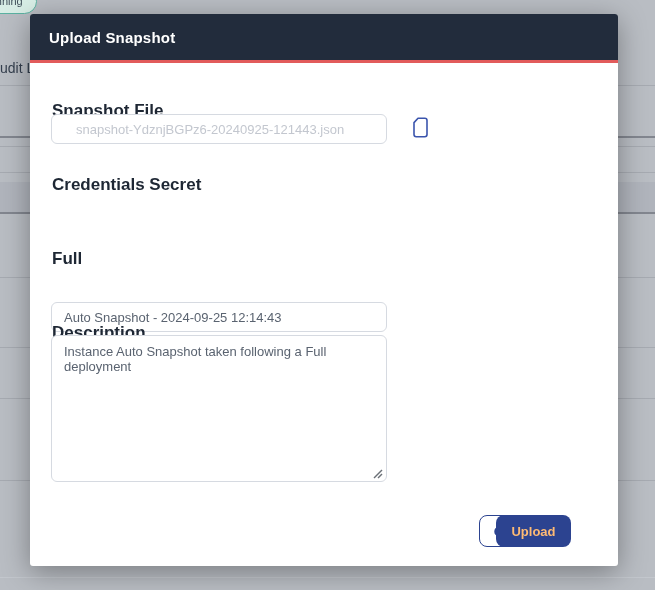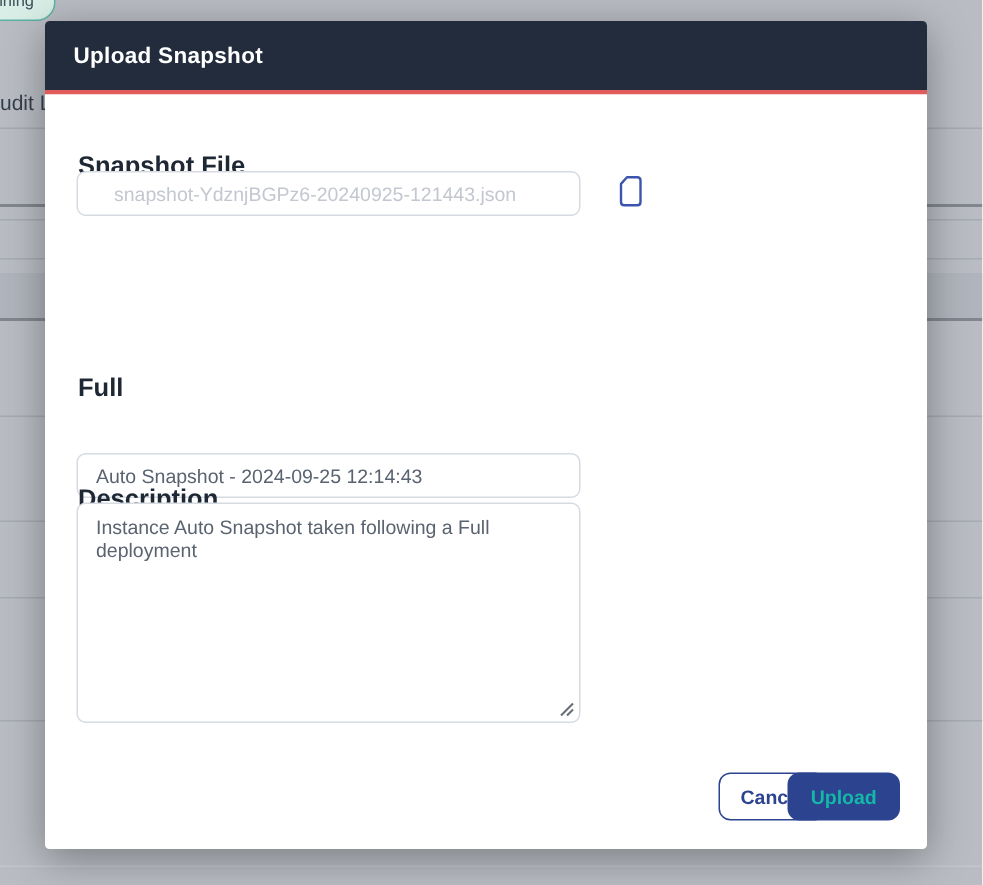--- a/index.html
+++ b/index.html
@@ -66,22 +66,22 @@
   .modal-footer-btn {
     position:absolute; top:501px; height:32px;
     border-radius:8px; font-family:"Liberation Sans", sans-serif;
     font-size:13px; cursor:pointer;
   }
   .btn-cancel {
     left:410px; width:72px;
     background:#ffffff; border:1.5px solid #2c4390; color:#2c4390; font-weight:600;margin-left:39px;
   }
   .btn-upload {
-    left:495px; width:75px;
-    background:#2c4390; border:none; color:#14b8a6; font-weight:700;
+    left:466px; width:75px;
+    background:#2c4390; border:none; color:#fdba74; font-weight:700;
   }
 </style>
 </head>
 <body>
 
 <div class="stage">
 
   <div>
     <div class="bg-line" style="top:85px"></div>
     <div class="bg-line dark" style="top:136px"></div>
@@ -109,20 +109,21 @@
     <label class="field-label" style="top:87px">Snapshot File</label>
     <input class="text-input" style="top: 100px; padding-left: 24px;" id="snapshot-file-input" disabled="" placeholder="snapshot-YdznjBGPz6-20240925-121443.json">
     <button class="file-icon-btn">
       <span>
         <svg width="17" height="21" viewBox="0 0 17 21">
           <path d="M6 1.2 H12.8 Q15 1.2 15 3.4 V17.6 Q15 19.8 12.8 19.8 H4.2 Q2 19.8 2 17.6 V5.6 Z" fill="none" stroke="#3b55ad" stroke-width="1.6" stroke-linejoin="round"></path>
         </svg>
       </span>
     </button>
 
+    <label class="field-label" style="top:161px">Credentials Secret</label>
 
     <label class="field-label" style="top:235px">Full</label>
     <input class="text-input" style="top: 248px; margin-top: 40px;" id="name-input" value="Auto Snapshot - 2024-09-25 12:14:43">
 
     <label class="field-label" style="top:309px">Description</label>
     <textarea class="textarea-input" style="">Instance Auto Snapshot taken following a Full deployment</textarea>
     <span class="resize-handle">
       <svg width="13" height="13" viewBox="0 0 13 13">
         <line x1="4" y1="12" x2="12" y2="4" stroke="#6b7077" stroke-width="1.4"></line>
         <line x1="8" y1="12" x2="12" y2="8" stroke="#6b7077" stroke-width="1.4"></line>

